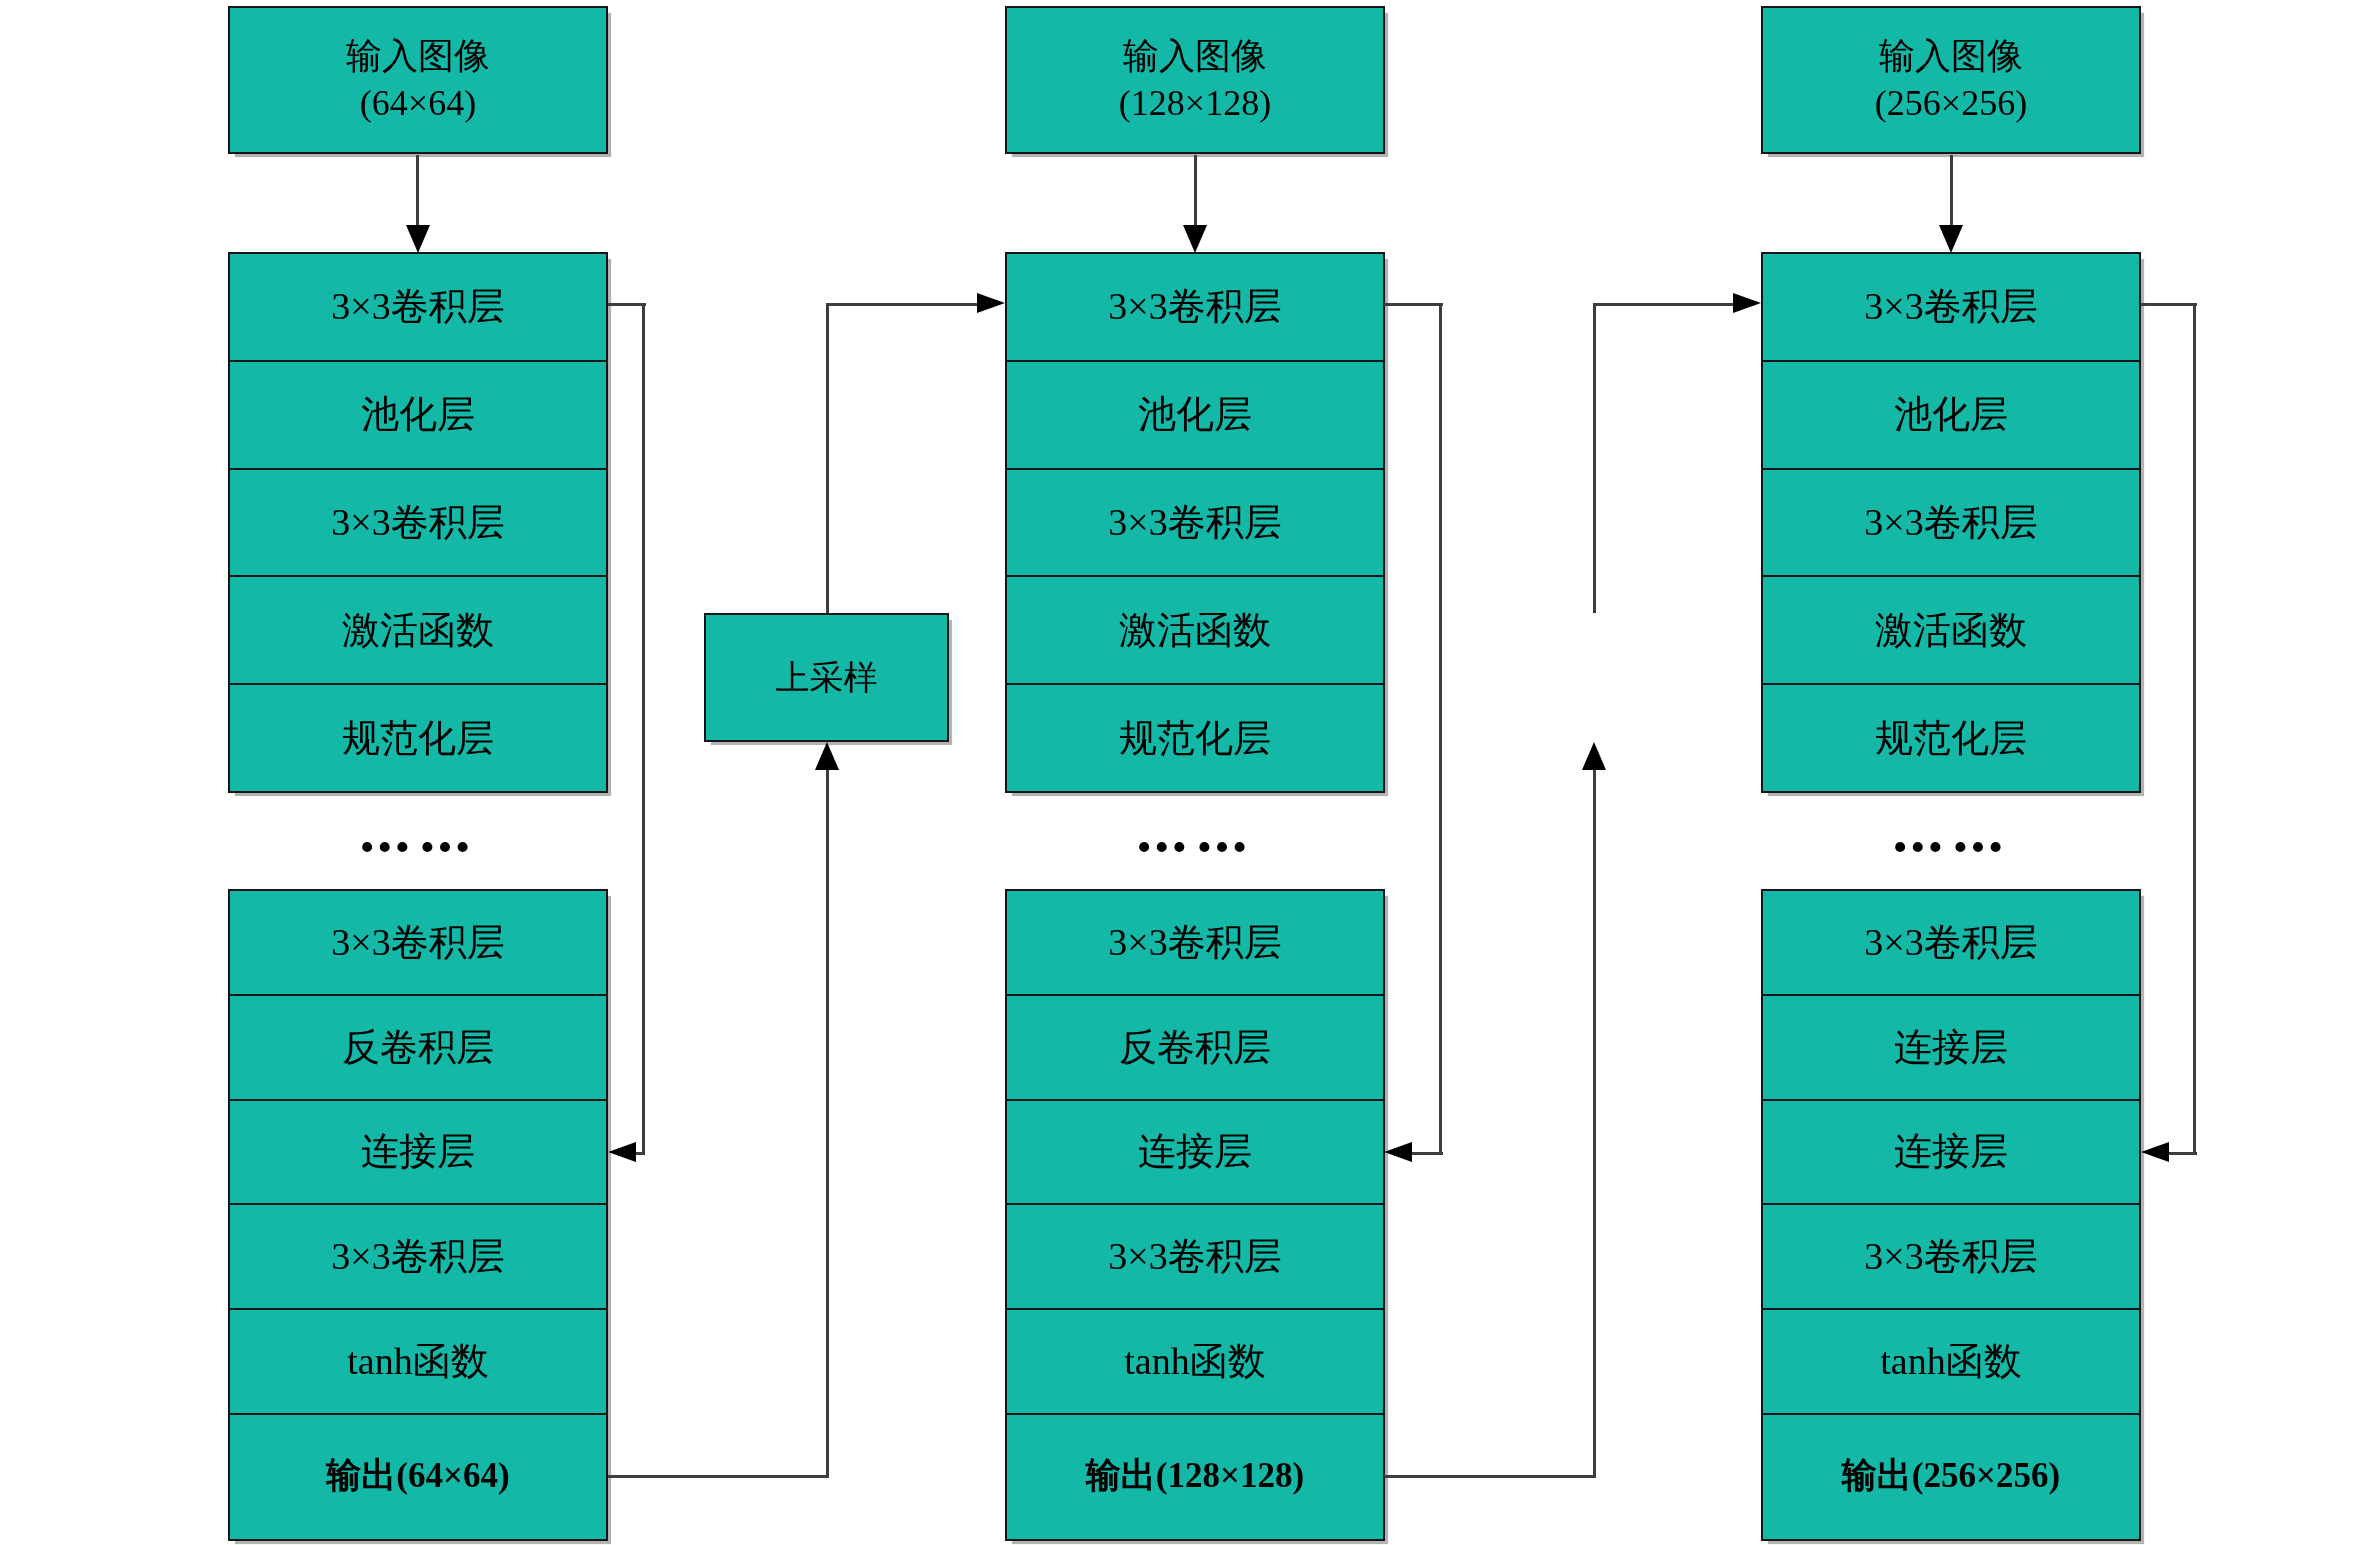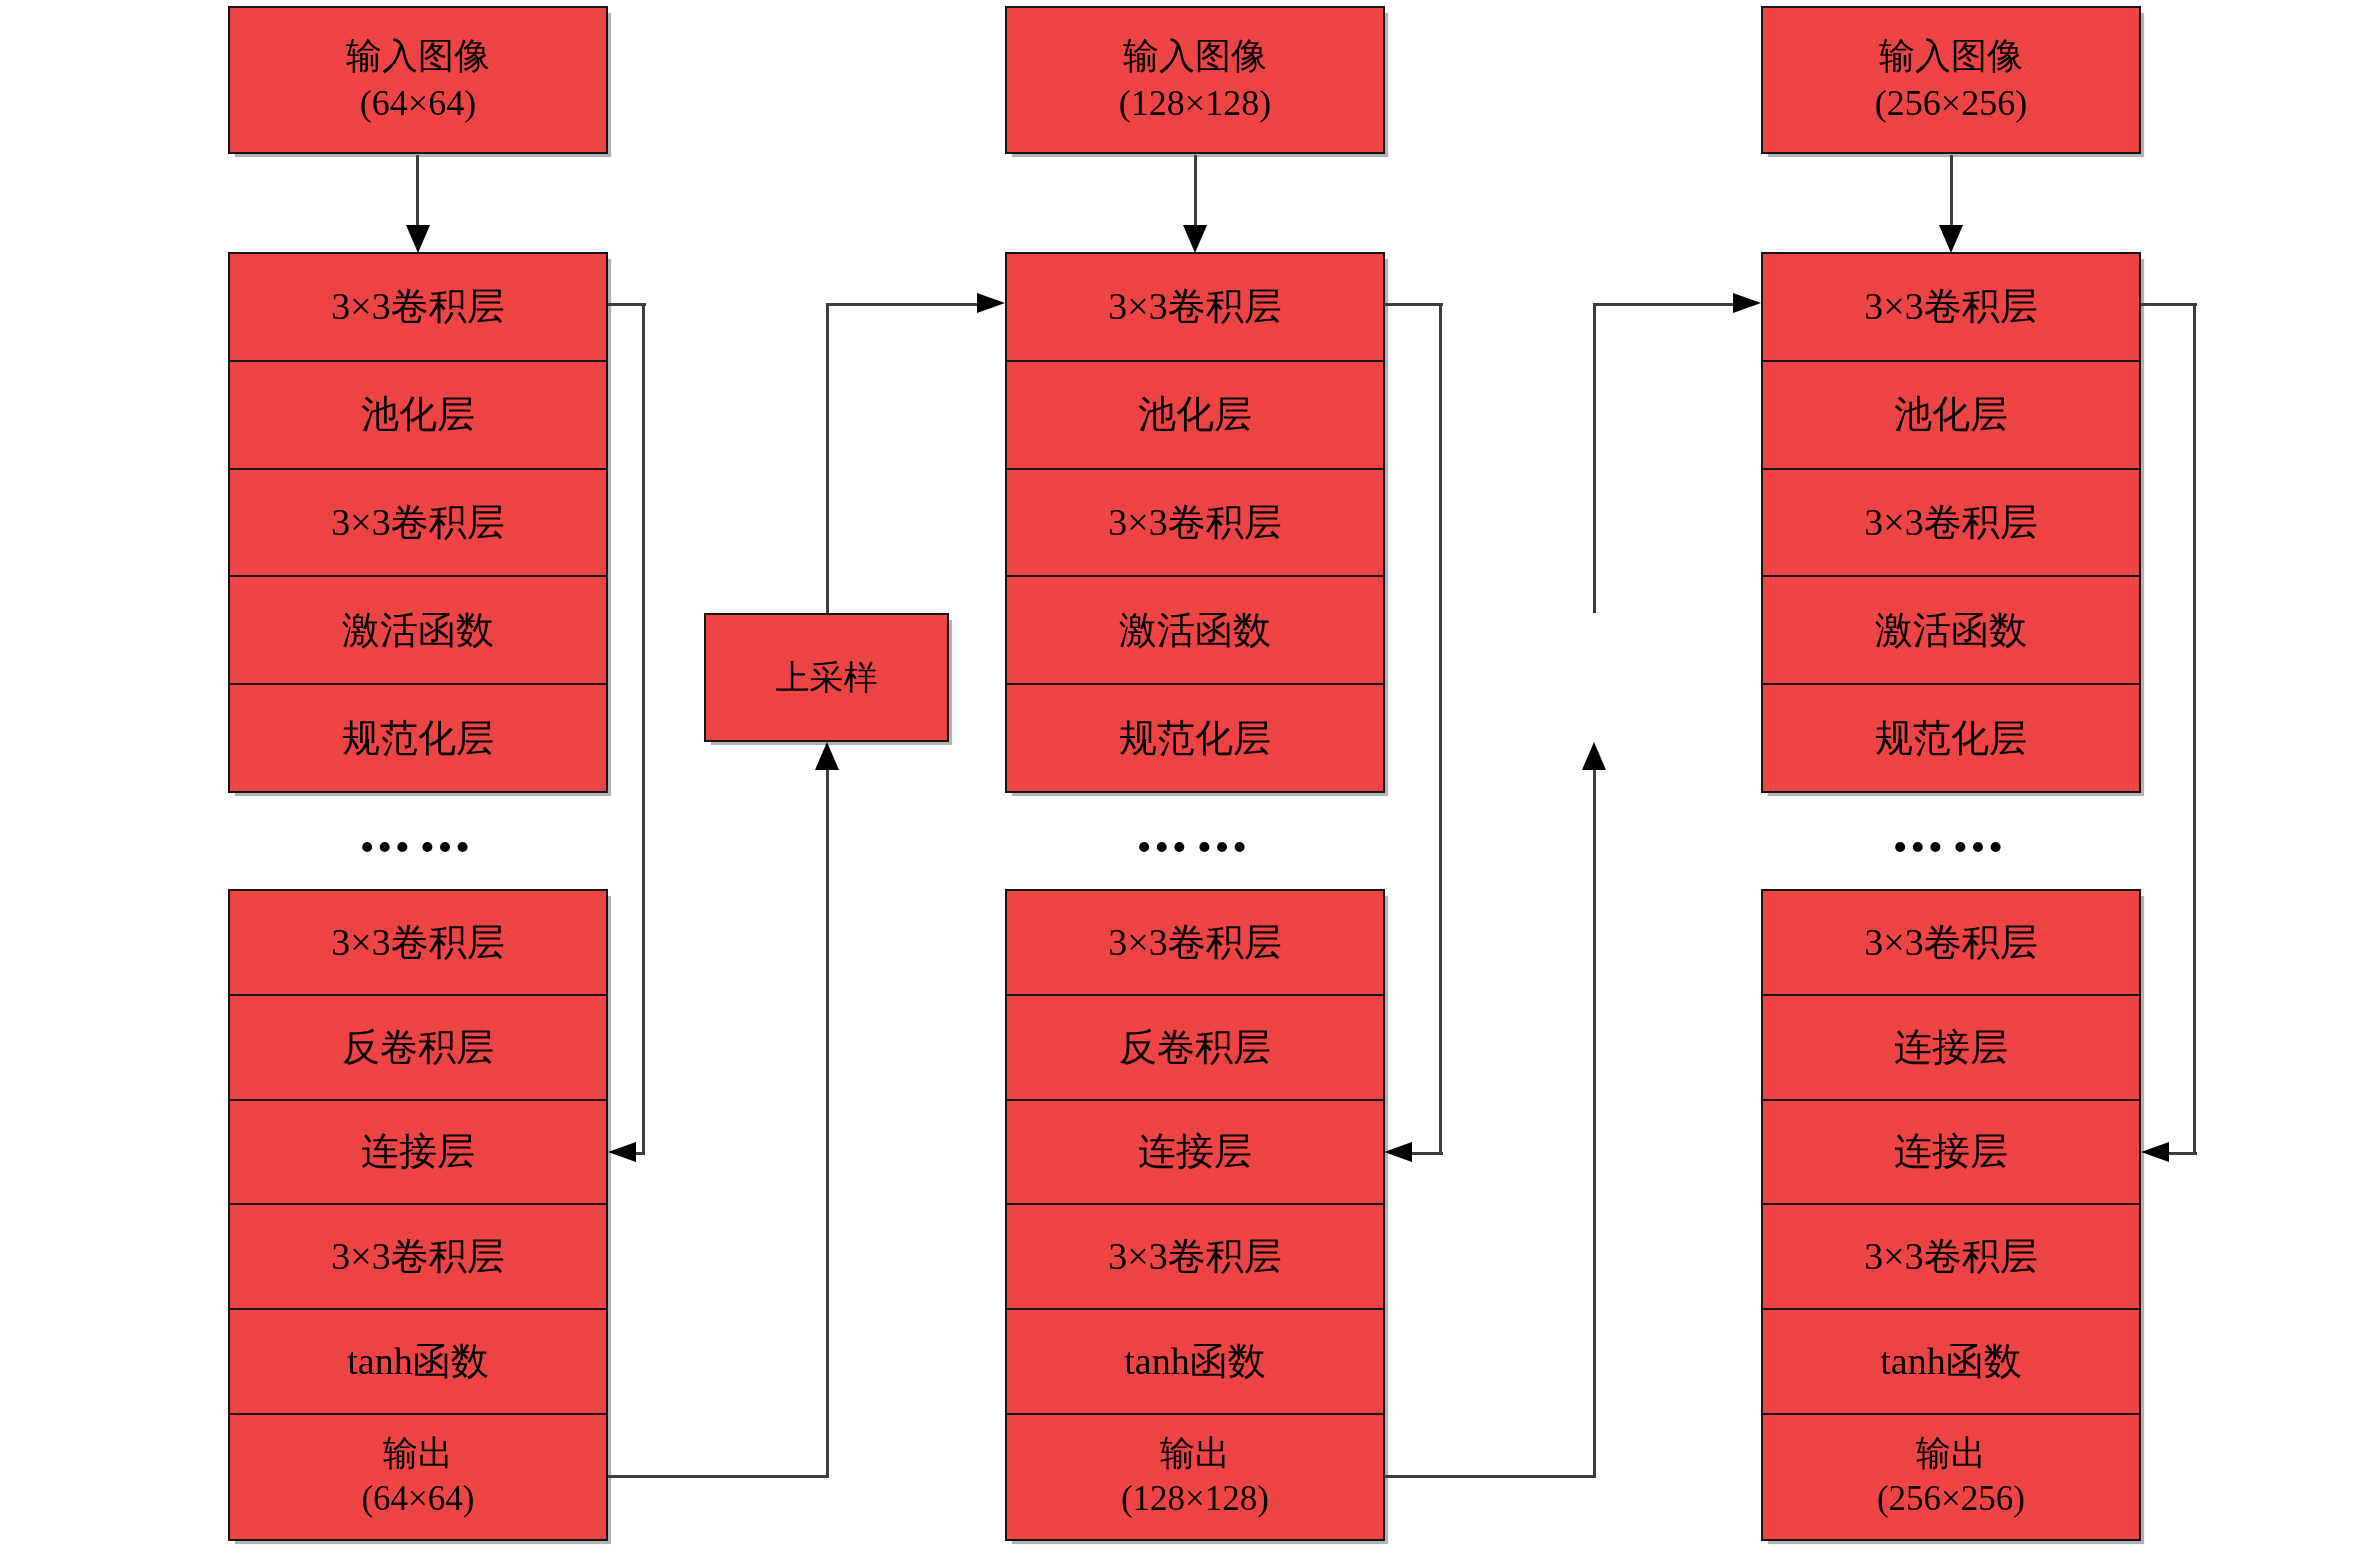--- a/index.html
+++ b/index.html
@@ -2,39 +2,39 @@
 <html style="font-size:10px"><head>
 <meta charset="utf-8">
 <style>
   html,body{margin:0;padding:0;background:#fff;}
   .canvas{
     position:relative;width:2377px;height:1545px;background:#ffffff;overflow:hidden;
     font-family:"Liberation Serif","DejaVu Serif",serif;color:#000;
   }
   .column{position:absolute;top:0;width:380px;height:1545px;}
   .box{
-    position:absolute;background:#ef4444;border:2.5px solid #161616;box-sizing:border-box;
+    position:absolute;background:#14b8a6;border:2.5px solid #161616;box-sizing:border-box;
     box-shadow:5px 5px 0 -1.9px #b3b3b3;
   }
   .input-box{
     left:0;top:6.3px;width:380px;height:148px;
     display:flex;flex-direction:column;align-items:center;justify-content:center;
     font-size:36px;line-height:1.32;text-align:center;
   }
   .stack{left:0;width:380px;display:flex;flex-direction:column;}
   .stack1{top:252px;height:541px;}
   .stack2{top:889px;height:652px;}
   .layer-row{
     display:flex;align-items:center;justify-content:center;
     font-size:38px;border-top:2.5px solid #161616;
   }
   .stack .layer-row:first-child{border-top:none;}
   .stack1 .layer-row{flex:1 1 0;}
   .stack2 .layer-row{flex:167 1 0;}
-  .stack2 .output-row{flex:202 1 0;flex-direction:column;line-height:1.28;font-size:35px;text-align:right;}
+  .stack2 .output-row{flex:202 1 0;flex-direction:row;line-height:1.28;font-size:35px;text-align:right;font-weight:bold;}
   .dots-band{
     position:absolute;left:0;top:794px;width:380px;height:94px;
     display:flex;align-items:center;justify-content:center;
   }
   .dots-band span{
     font-family:"DejaVu Serif",serif;font-size:54px;font-weight:bold;letter-spacing:6.3px;
     line-height:0;transform:translateY(-8.8px);
   }
   .conn-box{
     top:613px;width:245px;height:129px;

